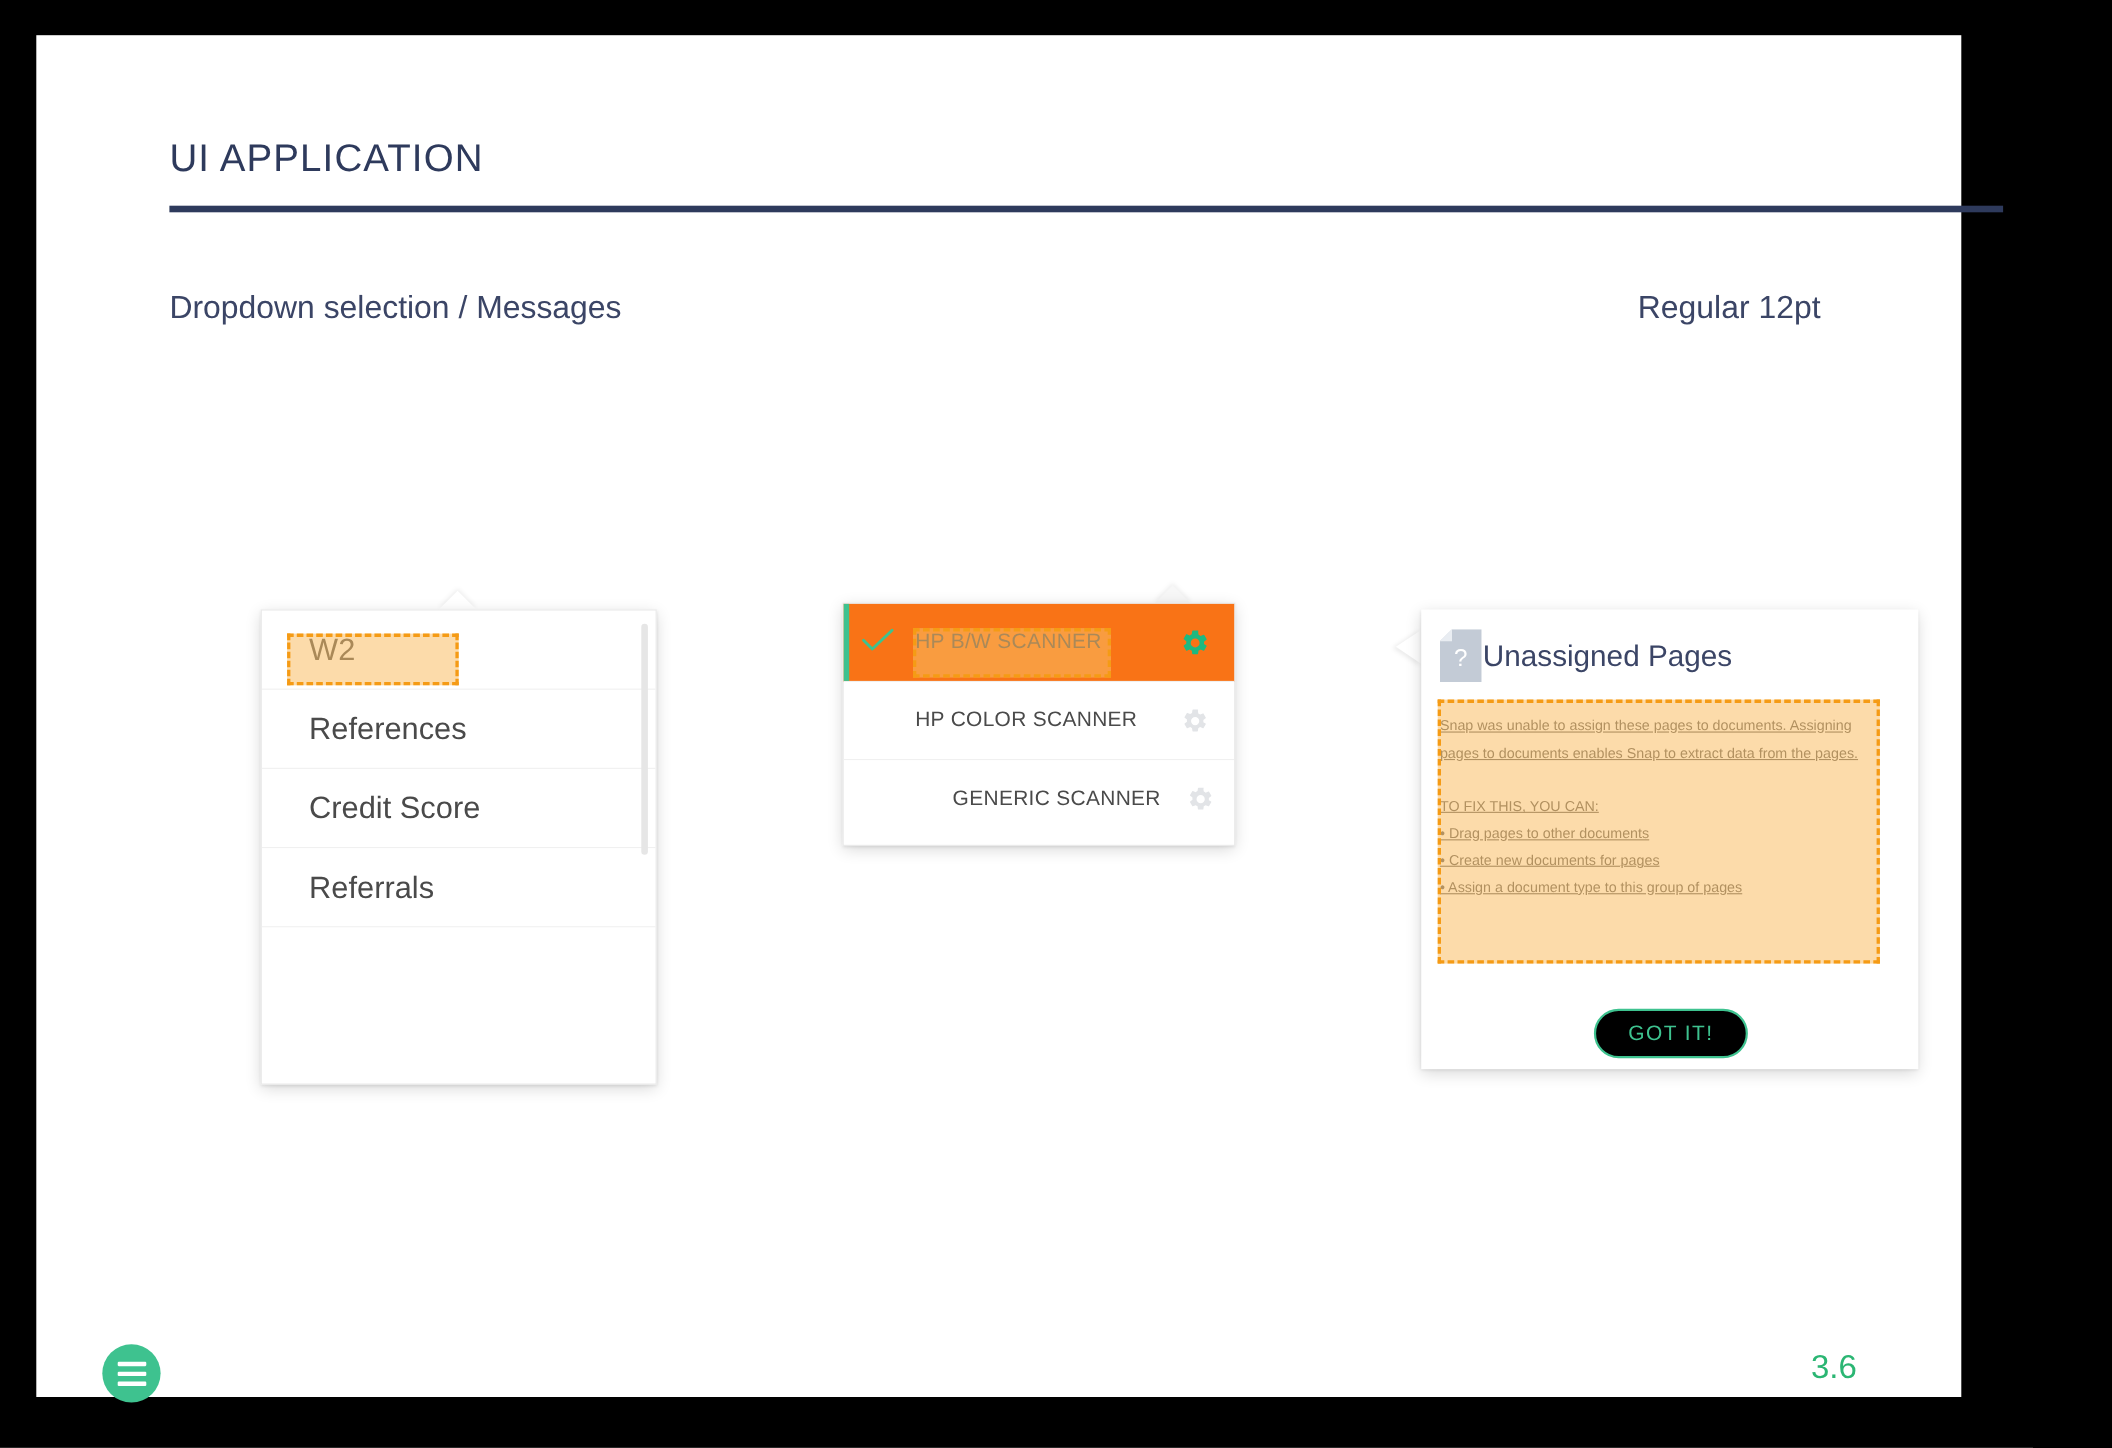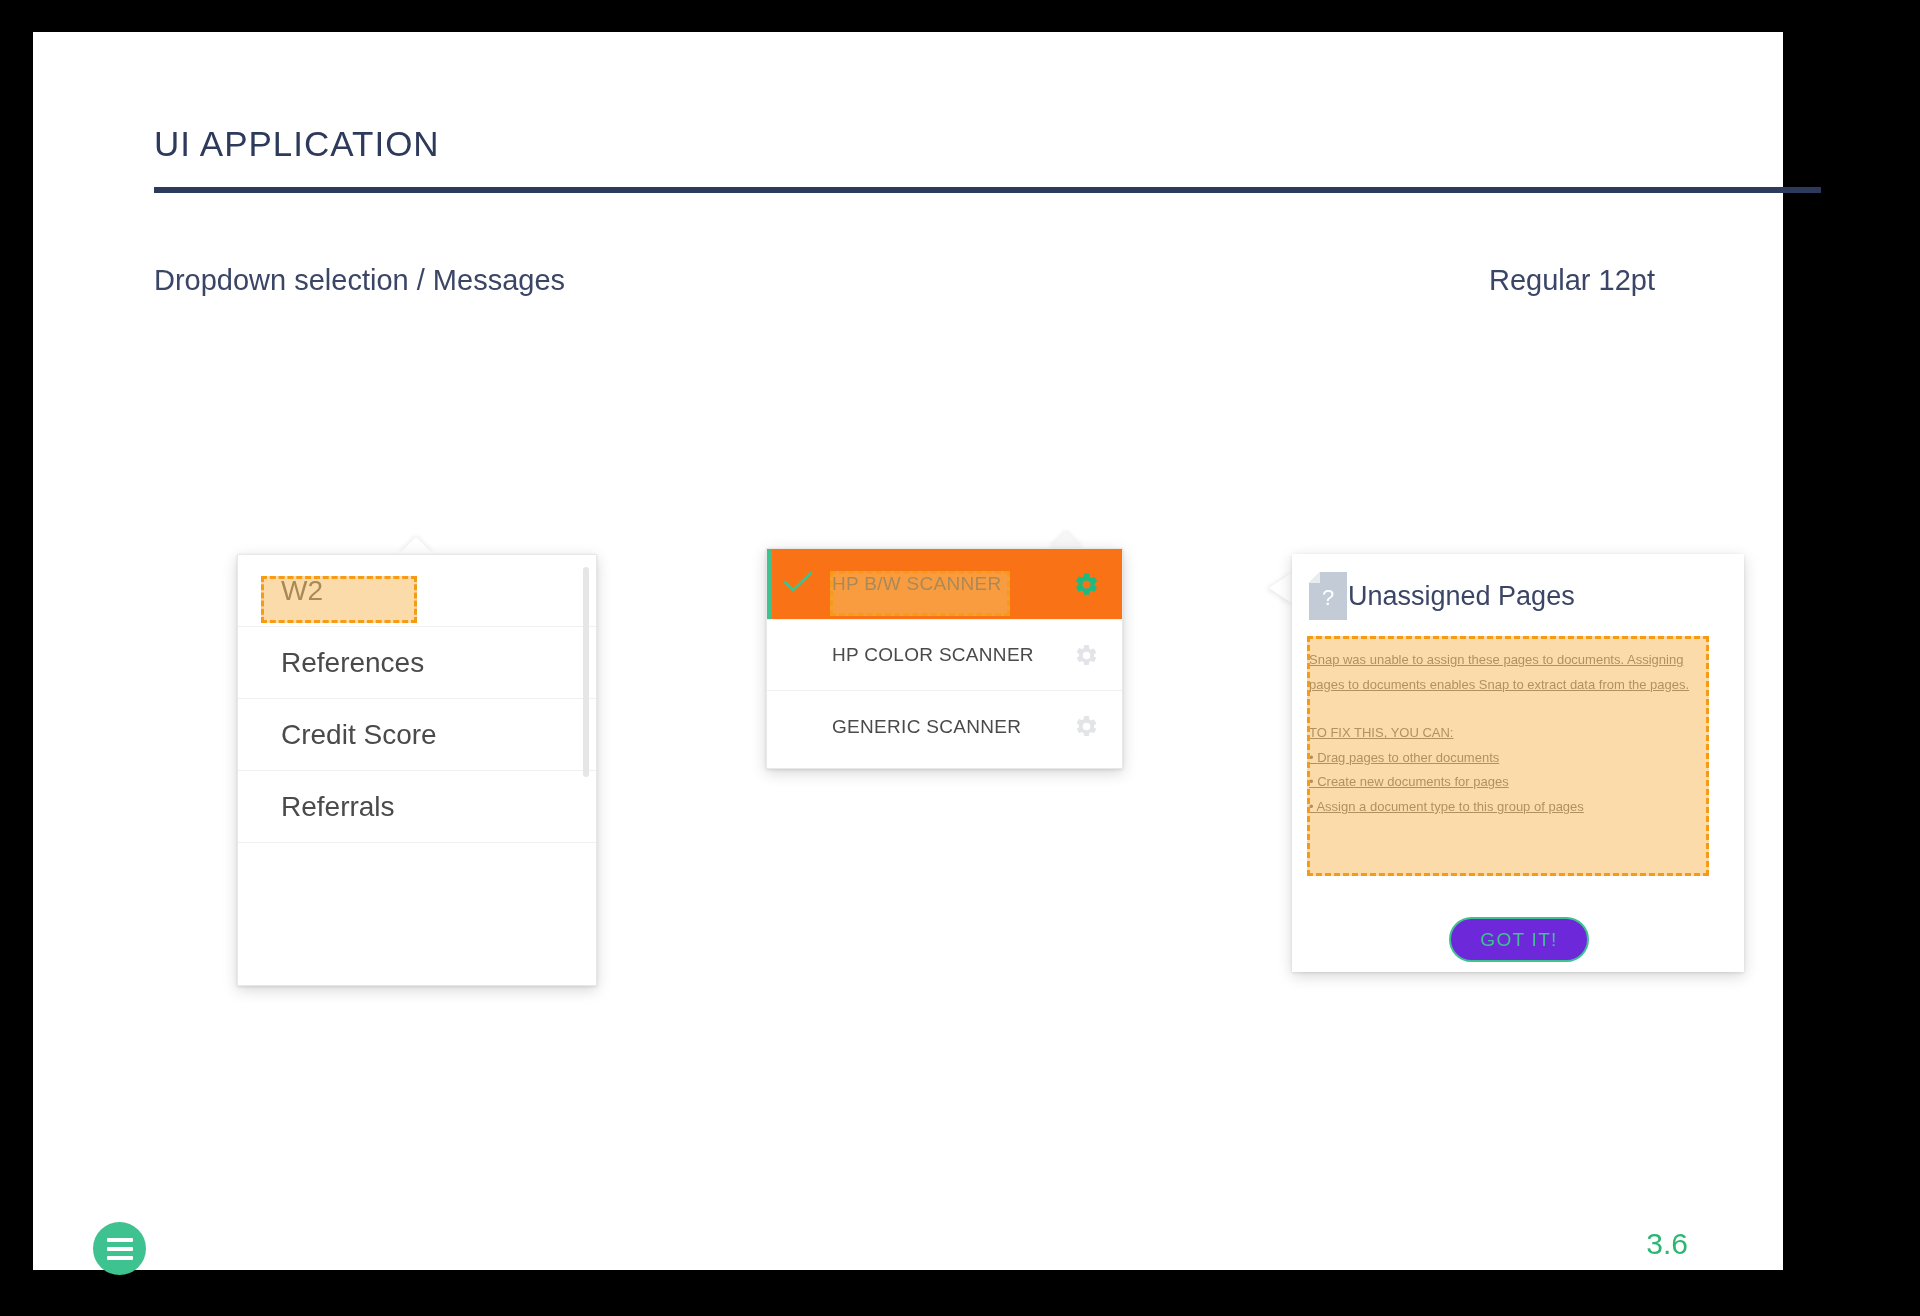--- a/index.html
+++ b/index.html
@@ -138,21 +138,21 @@
     filter: drop-shadow(0 -2px 2px rgba(0,0,0,0.07));
   }
   .sc-item {
     position: relative;
     height: 71px;
     box-sizing: border-box;
     border-bottom: 1px solid #f0f0f0;
     display: flex;
     align-items: center;
   }
-  .sc-item:last-child { border-bottom: none; }
+  .sc-item:last-child { border-bottom: none; margin-left: 34px; }
   .sc-item.selected { background: #f97316; }
   .sc-accent {
     position: absolute;
     left: 0; top: 0;
     width: 5px; height: 100%;
     background: #3ec28f;
   }
   .sc-check {
     width: 62px;
     text-align: center;
@@ -233,21 +233,21 @@
     height: 45px;
     border: 2px solid #3ec28f;
     border-radius: 23px;
     color: #3ec28f;
     font-size: 19px;
     letter-spacing: 1.3px;
     display: flex;
     align-items: center;
     justify-content: center;
     box-sizing: border-box;
-    background: #6d28d9;
+    background: #000000;
   }
 
   
   .annot {
     position: absolute;
     background: rgba(250,190,100,0.55);
     border: 3px dashed #f59b15;
     box-sizing: border-box;
     pointer-events: none;
   }

